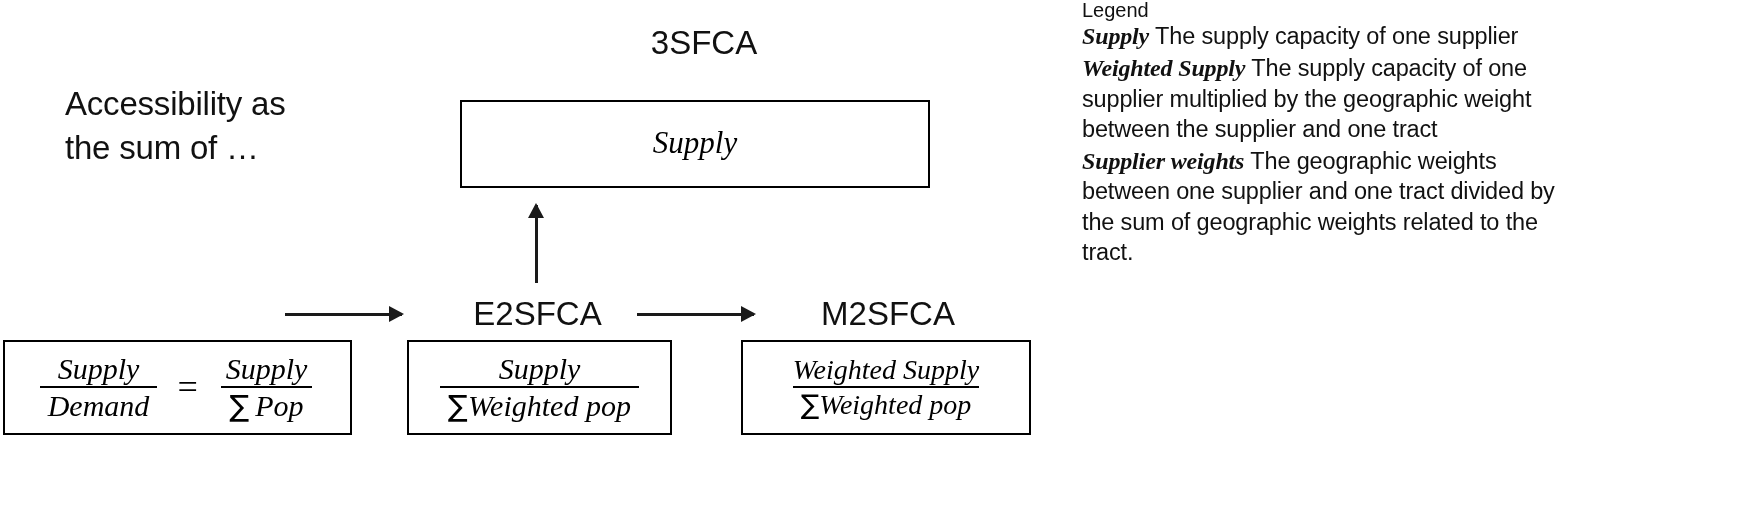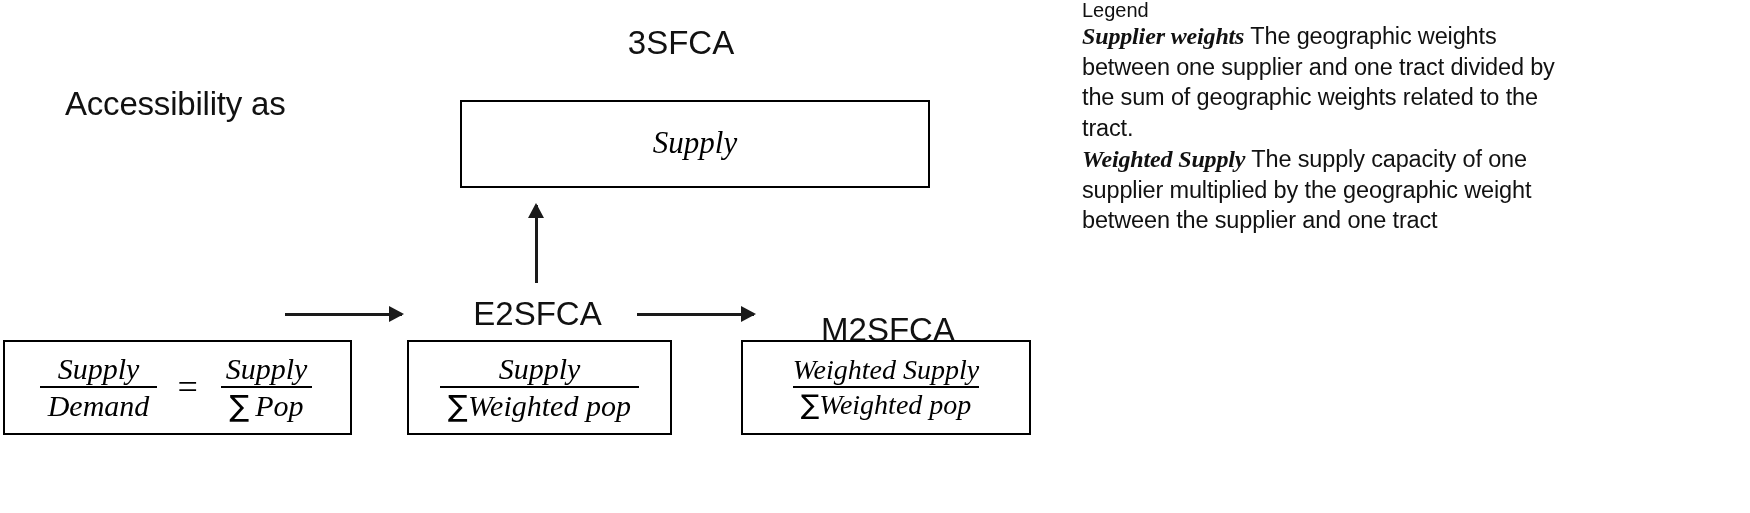--- a/index.html
+++ b/index.html
@@ -90,23 +90,24 @@
   }
   .term .sig{font-family:"DejaVu Sans", sans-serif;font-weight:normal;font-style:normal;}
 </style>
 </head>
 <body>
 
 <div class="stage">
 
   <div class="abs caption" style="left:65px;top:82px;width:300px;">
     <div>Accessibility as</div>
+    <div>the sum of …</div>
   </div>
 
-  <div class="abs model-title" style="left:446px;top:26px;width:470px;">3SFCA</div>
+  <div class="abs model-title" style="left:469px;top:26px;width:470px;">3SFCA</div>
 
   <div class="fbox" style="left:460px;top:100px;width:470px;height:88px;">
     <div class="frac f-lg">
       <div class="num">Supply</div>
     </div>
   </div>
 
   <div class="v-arrow" style="left:535px;top:205px;height:78px;"></div>
 
 
@@ -134,42 +135,46 @@
     <div class="frac f-md">
       <div class="num">Supply</div>
       <div class="den">
         <span class="sig">∑</span><span>Weighted pop</span>
       </div>
     </div>
   </div>
 
   <div class="h-arrow" style="left:637px;top:313px;width:117px;"></div>
 
-  <div class="abs model-title" style="left:743px;top:313px;width:290px;">M2SFCA</div>
+  <div class="abs model-title" style="left:743px;top:297px;width:290px;">M2SFCA</div>
 
   <div class="fbox" style="left:741px;top:340px;width:290px;height:95px;">
     <div class="frac f-sm">
       <div class="num">Weighted Supply</div>
       <div class="den">
         <span class="sig">∑</span><span>Weighted pop</span>
       </div>
     </div>
   </div>
 
   <div class="legend">
     <div class="legend-title">Legend</div>
 
+    <div class="legend-entry">
+      <span class="term"><span class="sig"></span><span>Supply</span></span>
+      <span>The supply capacity of one supplier</span>
+    </div>
 
 
 
 
     <div class="legend-entry">
-      <span class="term"><span class="sig"></span><span>Supplier weights</span></span>
-      <span>The geographic weights between one supplier and one tract divided by the sum of geographic weights related to the tract.</span>
+      <span class="term"><span class="sig"></span><span>Weighted Supply</span></span>
+      <span>The supply capacity of one supplier multiplied by the geographic weight between the supplier and one tract</span>
     </div>
 
     <div class="legend-entry">
-      <span class="term"><span class="sig"></span><span>Weighted Supply</span></span>
-      <span>The supply capacity of one supplier multiplied by the geographic weight between the supplier and one tract</span>
+      <span class="term"><span class="sig"></span><span>Supplier weights</span></span>
+      <span>The geographic weights between one supplier and one tract divided by the sum of geographic weights related to the tract.</span>
     </div>
   </div>
 
 </div>
 
 </body></html>

